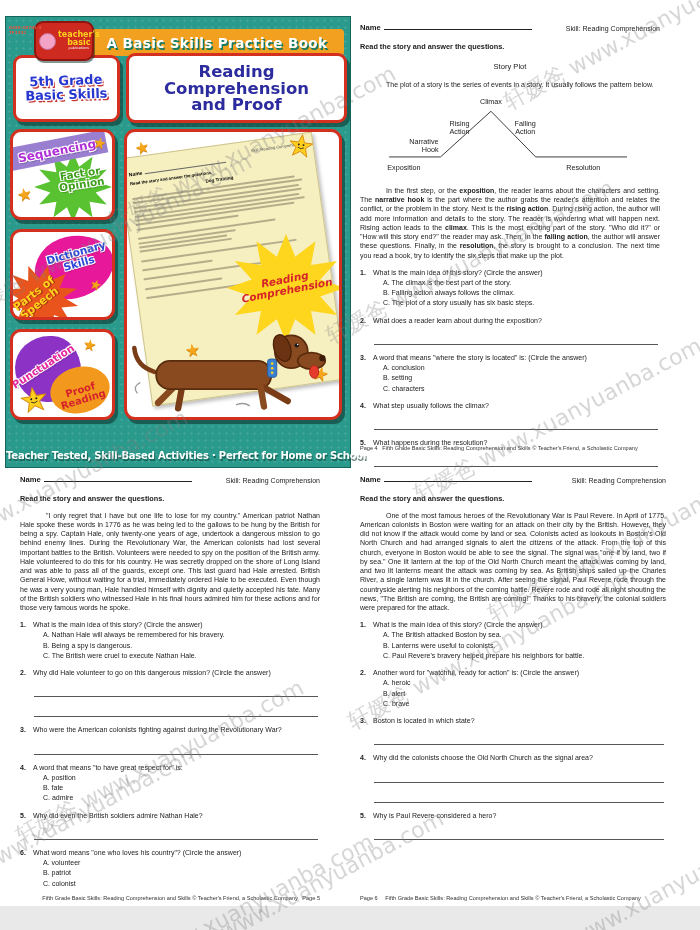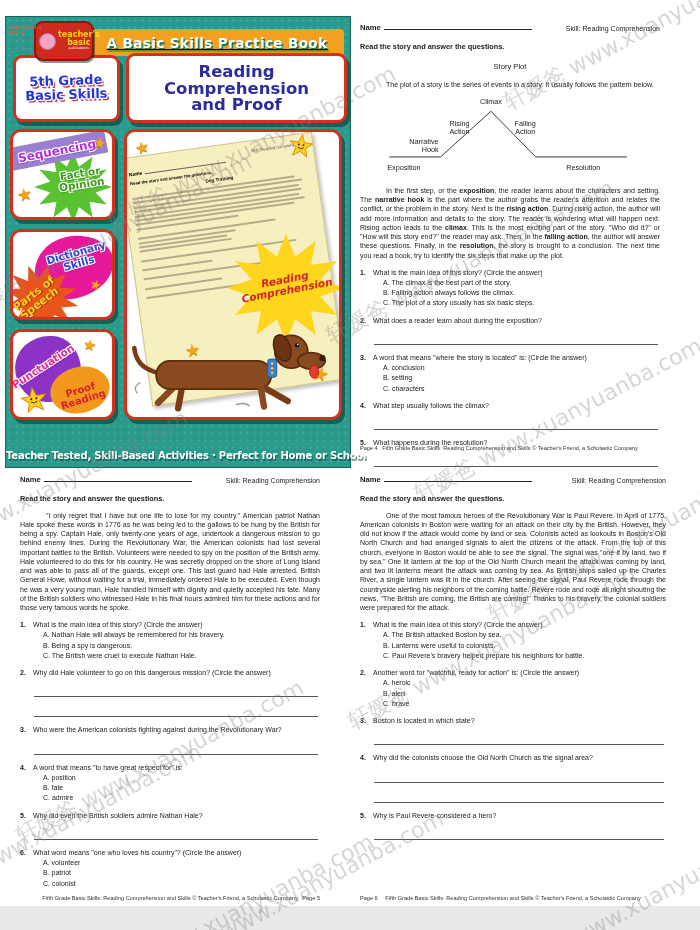--- a/index.html
+++ b/index.html
@@ -56,21 +56,21 @@
   .tf-logo{
     position:absolute;left:28px;top:4px;width:60px;height:40px;background:#ce2a20;
     border:2px solid #8e140e;border-radius:9px;z-index:3;display:flex;align-items:center;
     padding:2px 3px;box-sizing:border-box;box-shadow:1px 2px 0 rgba(10,45,40,.5);
   }
   .bear{width:15px;height:15px;background:#f2a3c6;border-radius:50%;flex:none;margin-right:2px;border:1px solid #c76f9b;}
   .tf-text{color:#ffd21c;font-weight:bold;font-size:8px;line-height:1.02;text-align:center;flex:1;}
   .tf-pub{font-size:3.4px;color:#fff;font-weight:normal;}
   .banner{
     position:absolute;left:84px;top:12px;right:6px;height:27px;background:#f2a01f;
-    border-radius:4px;display:flex;align-items:center;justify-content:center;z-index:2;text-decoration:underline;
+    border-radius:4px;display:flex;align-items:center;justify-content:center;z-index:2;
   }
   .banner span{
     color:#fff;font-weight:bold;font-size:13.5px;letter-spacing:.4px;white-space:nowrap;
     text-shadow:1.5px 1.5px 0 #157a63;
   }
   .title-box{
     position:absolute;background:#fff;border:3px solid #d4301f;border-radius:9px;
     box-shadow:3px 4px 0 rgba(10,45,40,.55);display:flex;align-items:center;justify-content:center;
     text-align:center;z-index:2;
   }

